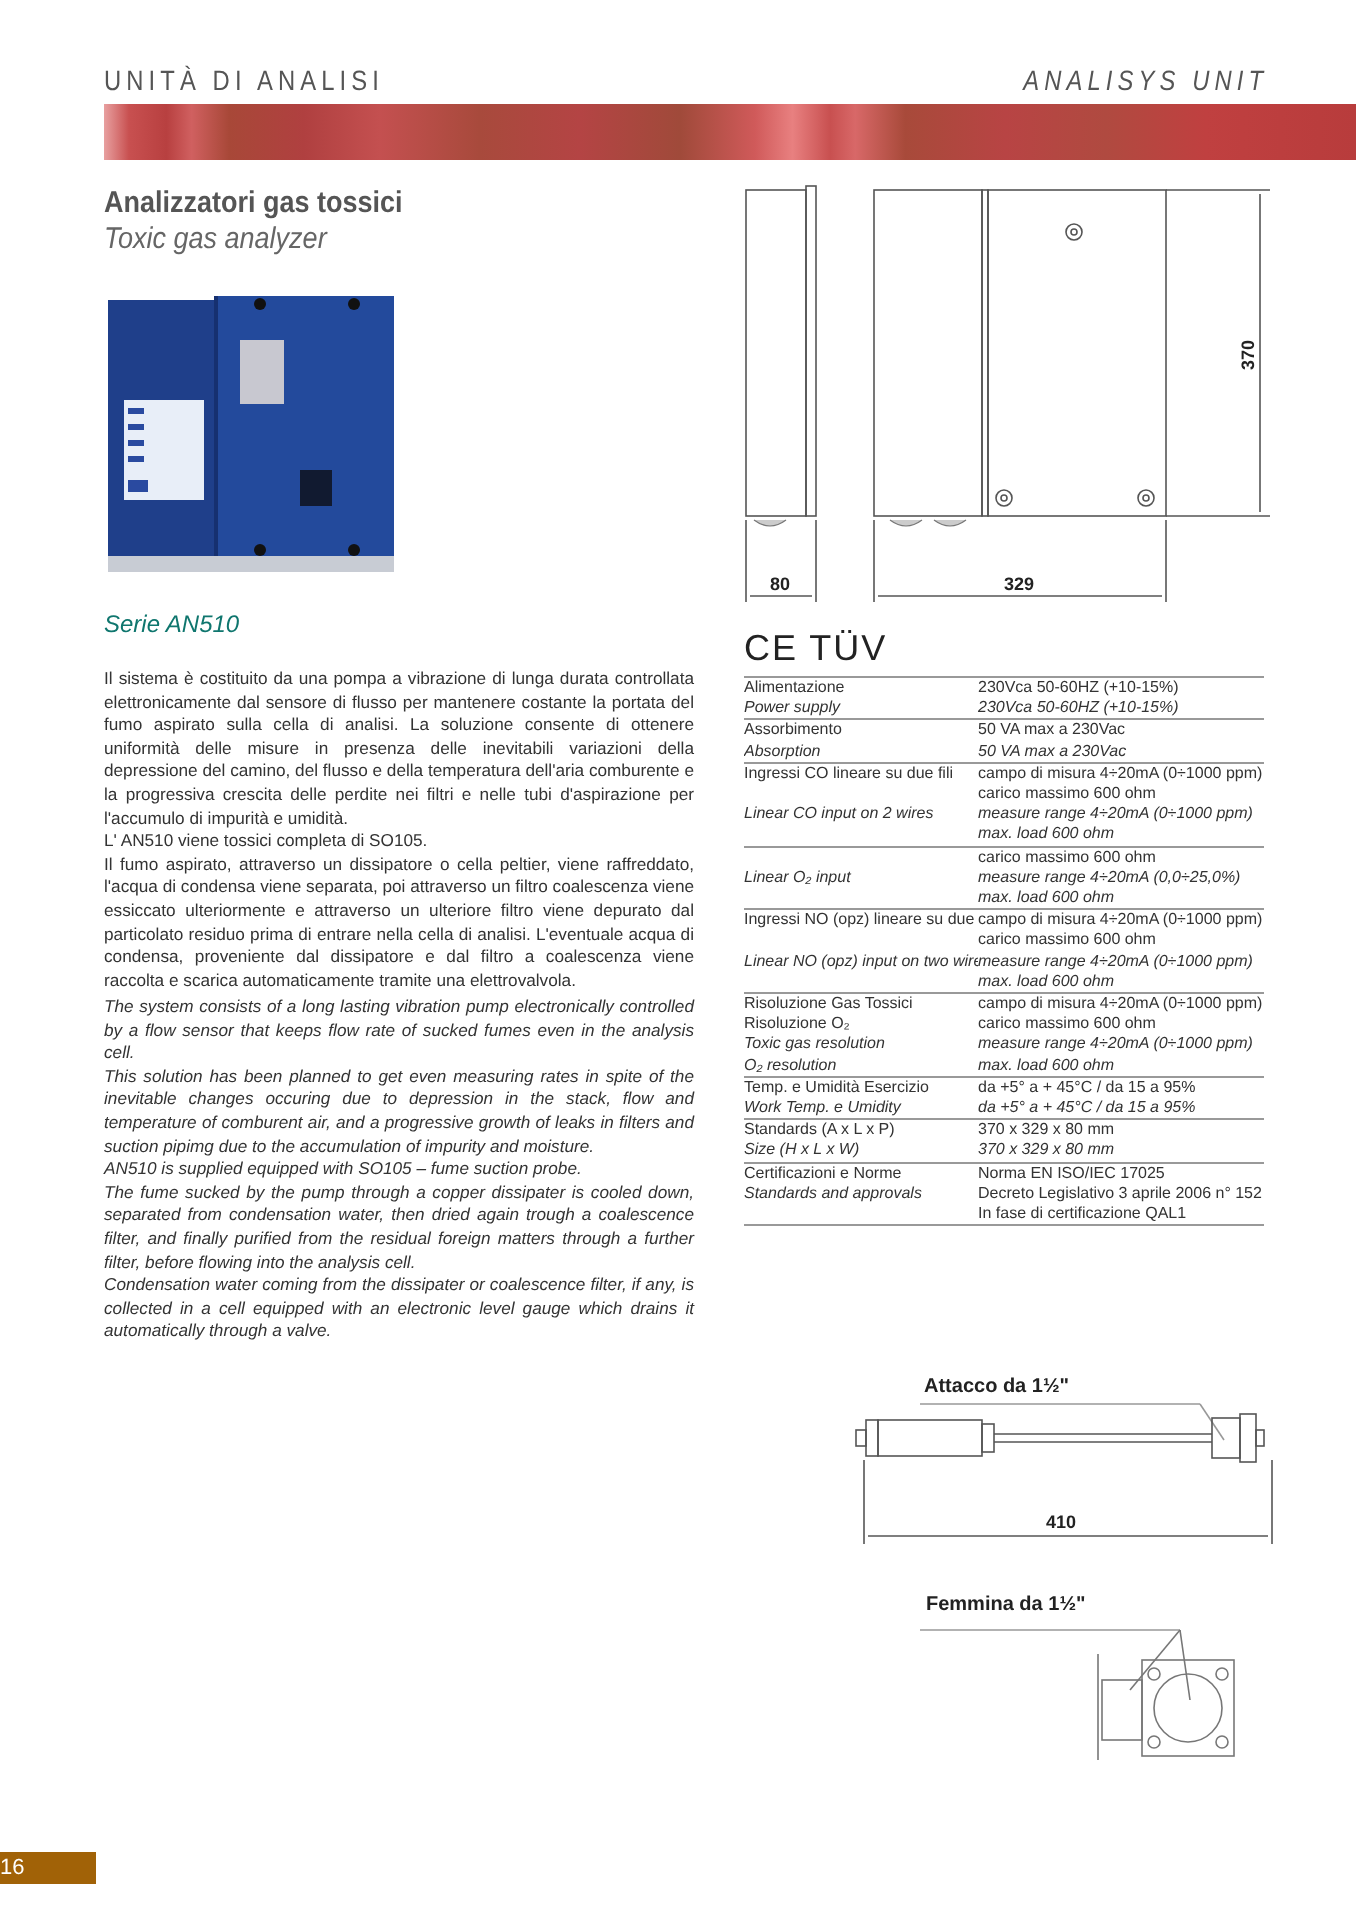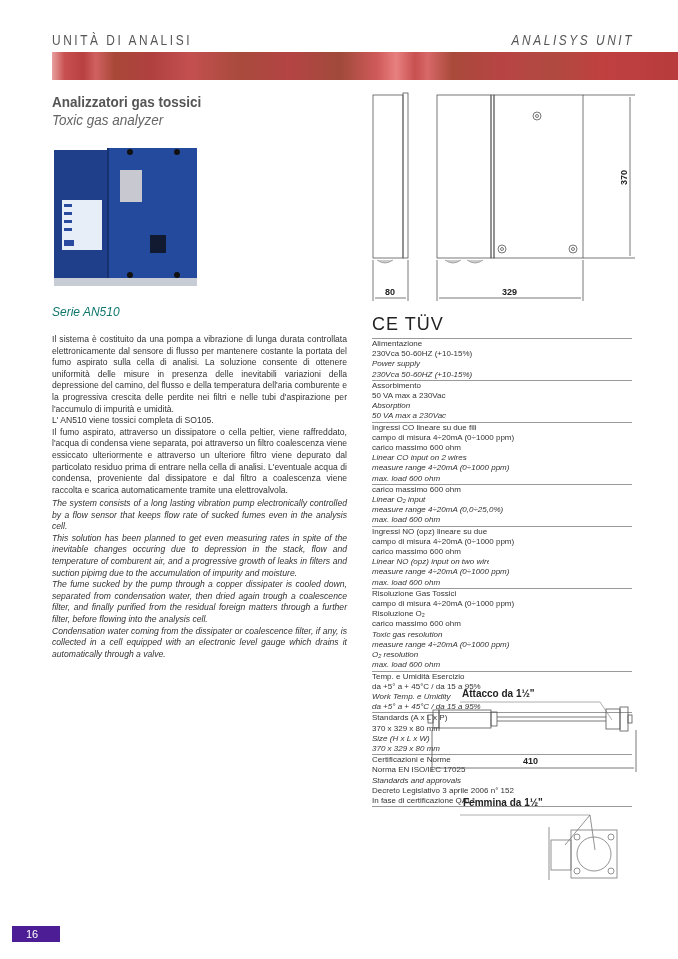--- a/index.html
+++ b/index.html
@@ -13,29 +13,29 @@
   .photo { position: absolute; left: 52px; top: 140px; width: 150px; height: 150px; }
   .series { position: absolute; left: 52px; top: 305px; font-size: 12px; font-style: italic; color: #0f766e; }
   .para-it { position: absolute; left: 52px; top: 334px; width: 295px; font-size: 8.6px; line-height: 11.6px; text-align: justify; color: #333; font-family: "Liberation Sans", sans-serif; }
   .para-it p { margin: 0; }
   .para-en { position: absolute; left: 52px; top: 498px; width: 295px; font-size: 8.6px; line-height: 11.6px; text-align: justify; font-style: italic; color: #333; }
   .para-en p { margin: 0; }
   .drawing { position: absolute; left: 365px; top: 85px; width: 280px; height: 220px; }
   .cert { position: absolute; left: 372px; top: 314px; font-size: 18px; color: #222; letter-spacing: 1px; }
   .spec { position: absolute; left: 372px; top: 338px; width: 260px; font-size: 8px; border-top: 1px solid #999; }
   .spec .grp { border-bottom: 1px solid #999; }
-  .spec .row { display: flex; line-height: 10.2px; flex-direction: column; }
+  .spec .row { display: flex; line-height: 10.2px; }
   .spec .k { width: 117px; flex: none; white-space: nowrap; overflow: hidden; }
   .spec .v { flex: 1; white-space: nowrap; }
   .spec .it { font-style: italic; }
   .att-label { position: absolute; left: 462px; top: 688px; font-size: 10px; font-weight: bold; color: #222; }
   .probe { position: absolute; left: 420px; top: 690px; width: 230px; height: 90px; }
   .fem-label { position: absolute; left: 463px; top: 797px; font-size: 10px; font-weight: bold; color: #222; }
   .flange { position: absolute; left: 455px; top: 795px; width: 180px; height: 100px; }
-  .pagenum { position: absolute; left: 12px; top: 926px; width: 48px; height: 16px; background: #4c1d95; color: #fff; font-size: 11px; text-align: center; padding-right: 8px; line-height: 16px; }
+  .pagenum { position: absolute; left: 0; top: 926px; width: 48px; height: 16px; background: #a16207; color: #fff; font-size: 11px; text-align: left; padding-right: 8px; line-height: 16px; }
 </style>
 </head>
 <body>
 
 <div class="hdr-left">UNITÀ DI ANALISI</div>
 <div class="hdr-right">ANALISYS UNIT</div>
 <div class="banner"></div>
 
 <div class="title">Analizzatori gas tossici</div>
 <div class="subtitle">Toxic gas analyzer</div>
@@ -63,20 +63,21 @@
 
 <div class="para-it">
   <p>Il sistema è costituito da una pompa a vibrazione di lunga durata controllata elettronicamente dal sensore di flusso per mantenere costante la portata del fumo aspirato sulla cella di analisi. La soluzione consente di ottenere uniformità delle misure in presenza delle inevitabili variazioni della depressione del camino, del flusso e della temperatura dell'aria comburente e la progressiva crescita delle perdite nei filtri e nelle tubi d'aspirazione per l'accumulo di impurità e umidità.</p>
   <p>L' AN510 viene tossici completa di SO105.</p>
   <p>Il fumo aspirato, attraverso un dissipatore o cella peltier, viene raffreddato, l'acqua di condensa viene separata, poi attraverso un filtro coalescenza viene essiccato ulteriormente e attraverso un ulteriore filtro viene depurato dal particolato residuo prima di entrare nella cella di analisi. L'eventuale acqua di condensa, proveniente dal dissipatore e dal filtro a coalescenza viene raccolta e scarica automaticamente tramite una elettrovalvola.</p>
 </div>
 
 <div class="para-en">
   <p>The system consists of a long lasting vibration pump electronically controlled by a flow sensor that keeps flow rate of sucked fumes even in the analysis cell.</p>
   <p>This solution has been planned to get even measuring rates in spite of the inevitable changes occuring due to depression in the stack, flow and temperature of comburent air, and a progressive growth of leaks in filters and suction pipimg due to the accumulation of impurity and moisture.</p>
+  <p>AN510 is supplied equipped with SO105 – fume suction probe.</p>
   <p>The fume sucked by the pump through a copper dissipater is cooled down, separated from condensation water, then dried again trough a coalescence filter, and finally purified from the residual foreign matters through a further filter, before flowing into the analysis cell.</p>
   <p>Condensation water coming from the dissipater or coalescence filter, if any, is collected in a cell equipped with an electronic level gauge which drains it automatically through a valve.</p>
 </div>
 
 <svg class="drawing" viewBox="0 0 280 220">
   <g fill="none" stroke="#555" stroke-width="0.8">
     <rect x="8" y="10" width="30" height="163"></rect>
     <rect x="38" y="8" width="5" height="165"></rect>
     <rect x="72" y="10" width="54" height="163"></rect>
     <rect x="126" y="10" width="3" height="163"></rect>

